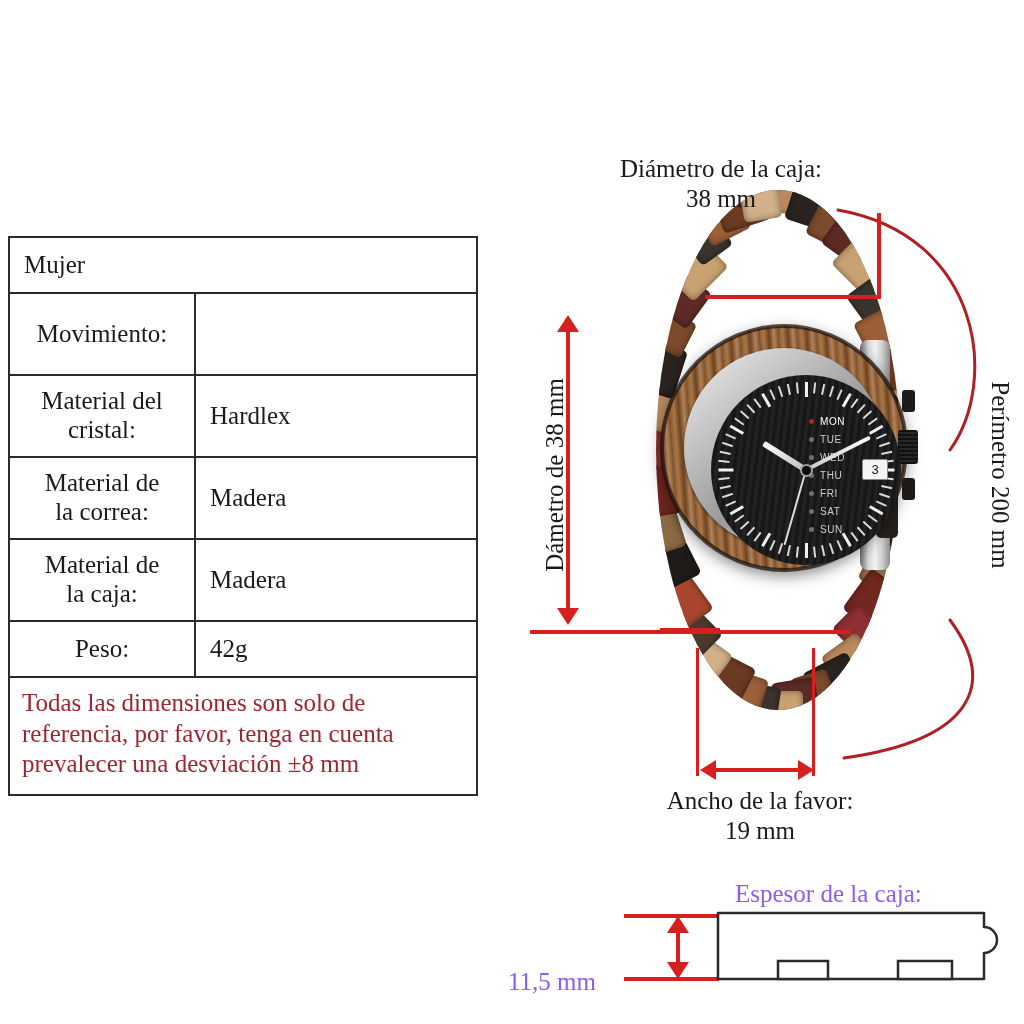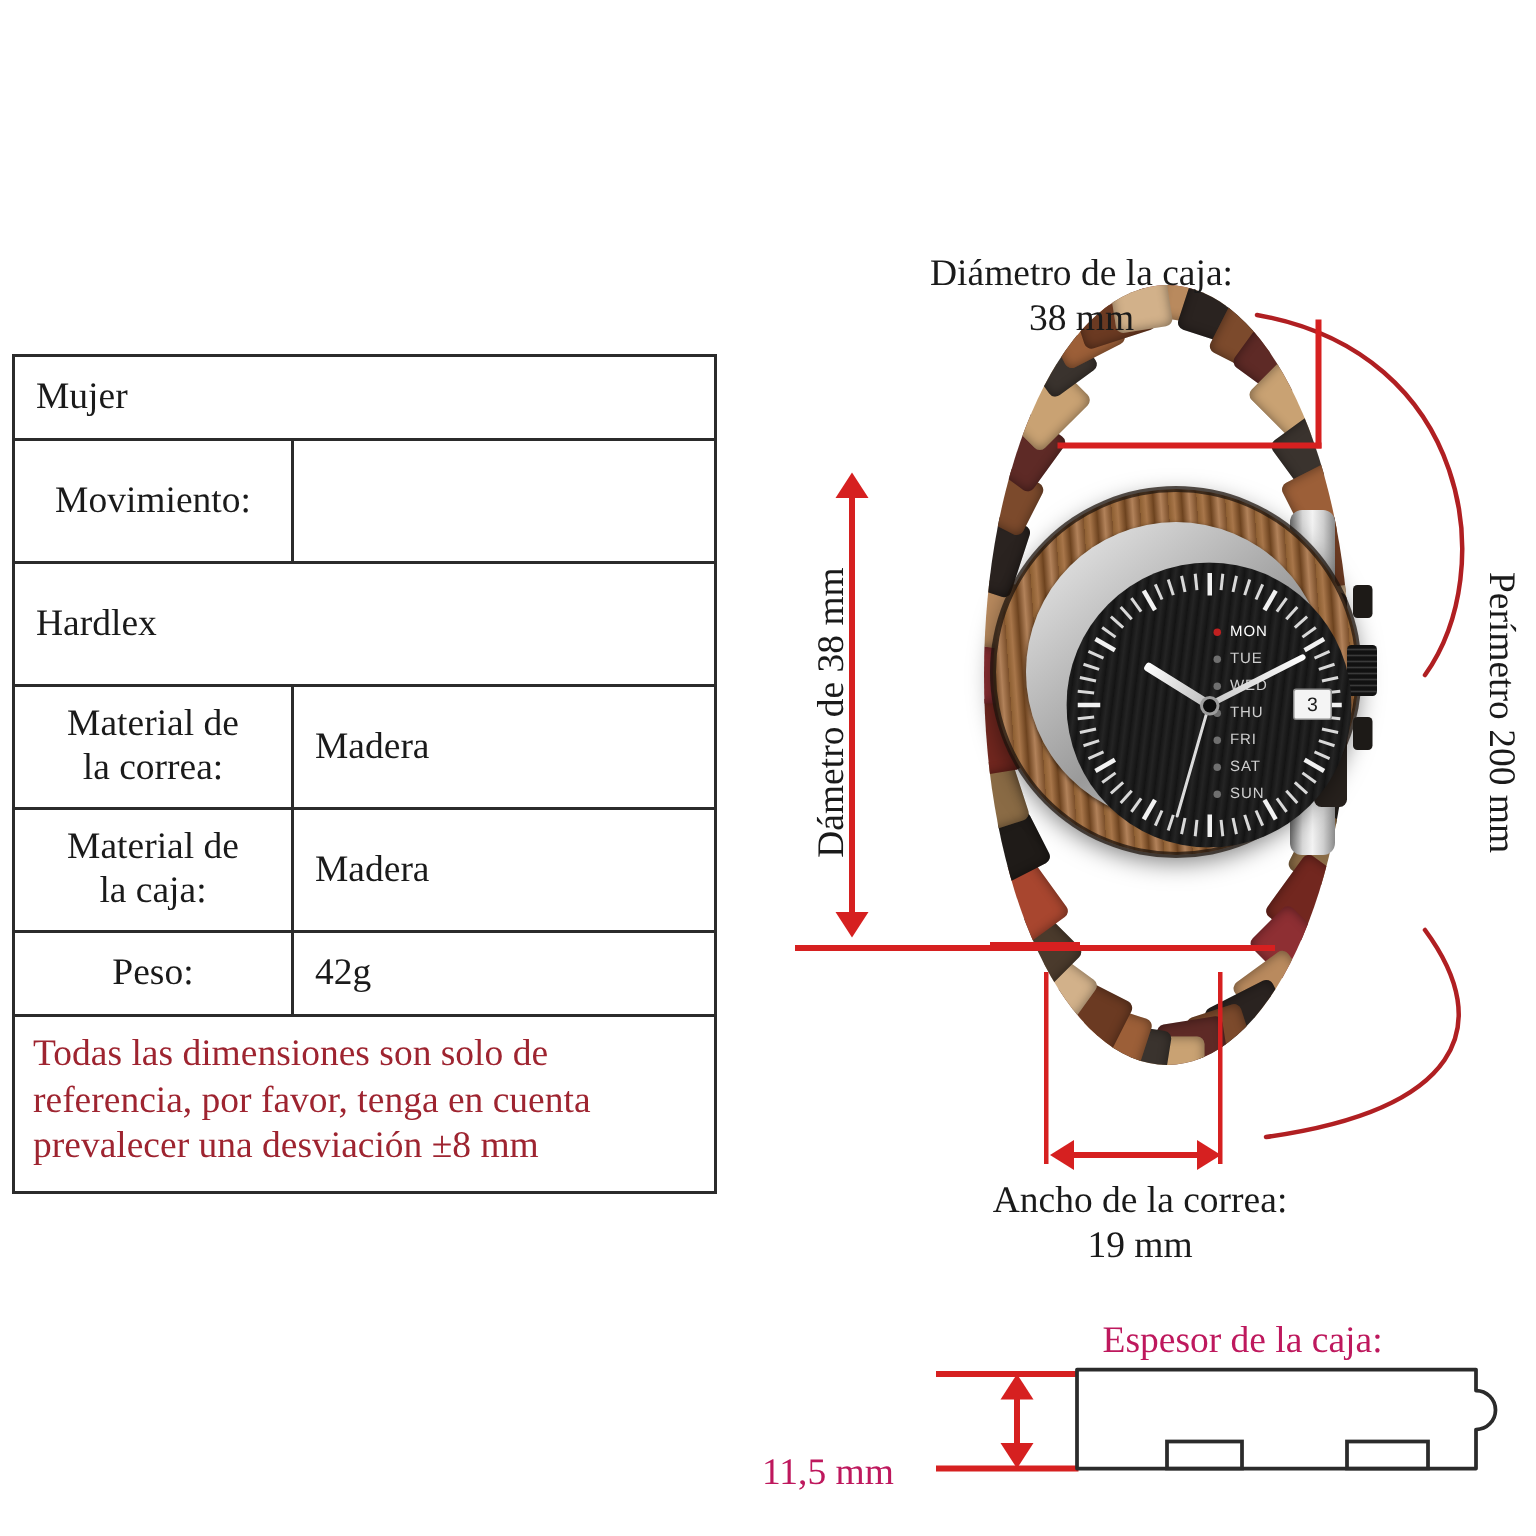--- a/index.html
+++ b/index.html
@@ -258,37 +258,38 @@
   }
   .lbl.center { text-align: center; }
   .lbl-rot-ccw { transform: rotate(-90deg); transform-origin: 50% 50%; }
   .lbl-rot-cw  { transform: rotate(90deg);  transform-origin: 50% 50%; }
 
   
   .thickness-block { position: absolute; left: 0; top: 0; }
   .thk-label {
     position: absolute;
     font-size: 25px;
-    color: #be185d;
+    color: #8b5cf6;
     white-space: nowrap;
   }
   .thk-rule { position: absolute; height: 4px; background: #d62020; }
   .thk-arrowline { position: absolute; width: 4px; background: #d62020; }
 </style>
 </head>
 <body>
 
 <div class="spec-table">
   <div class="spec-row">
     <div class="spec-value">Mujer</div>
   </div>
   <div class="spec-row tall">
     <div class="spec-label">Movimiento:</div>
   </div>
   <div class="spec-row tall">
+    <div class="spec-label">Material del<br>cristal:</div>
     <div class="spec-value">Hardlex</div>
   </div>
   <div class="spec-row tall">
     <div class="spec-label">Material de<br>la correa:</div>
     <div class="spec-value">Madera</div>
   </div>
   <div class="spec-row tall">
     <div class="spec-label">Material de<br>la caja:</div>
     <div class="spec-value">Madera</div>
   </div>
@@ -437,21 +438,21 @@
         </div>
       </div>
     </div>
   </div>
 
   <svg class="ann" style="left:330px; top:180px;" width="190" height="600">
     <path d="M 8 30 C 150 55, 170 200, 120 270" stroke="#b01f22" stroke-width="3" fill="none" stroke-linecap="round"></path>
     <path d="M 120 440 C 168 505, 142 560, 14 578" stroke="#b01f22" stroke-width="3" fill="none" stroke-linecap="round"></path>
   </svg>
 
-  <div class="lbl center" style="left:76px; top:168px; width:290px;">
+  <div class="lbl center" style="left:76px; top:154px; width:290px;">
     <div>Diámetro de la caja:</div>
     <div>38 mm</div>
   </div>
 
   <div class="ln-h ann" style="left:205px; top:295px; width:176px;"></div>
   <div class="ln-v ann" style="left:377px; top:213px; height:86px;"></div>
 
   <div class="ln-h ann" style="left:30px; top:630px; width:320px;"></div>
 
   <div class="ln-v ann" style="left:66px; top:330px; height:280px;"></div>
@@ -466,21 +467,21 @@
     <span>mm</span>
   </div>
 
   <div class="ln-thin-v ann" style="left:196px; top:648px; height:128px;"></div>
   <div class="ln-thin-v ann" style="left:312px; top:648px; height:128px;"></div>
   <div class="ln-h ann" style="left:206px; top:768px; width:100px;"></div>
   <div class="arrow-left ann" style="left:200px; top:760px;"></div>
   <div class="arrow-right ann" style="left:298px; top:760px;"></div>
 
   <div class="lbl center" style="left:115px; top:786px; width:290px;">
-    <div>Ancho de la correa:</div>
+    <div>Ancho de la favor:</div>
     <div>19 mm</div>
   </div>
 
   <div class="ln-h ann" style="left:160px; top:628px; width:60px;"></div>
 </div>
 
 <div class="thickness-block">
 
   <div class="thk-label" style="left:735px; top:880px;">Espesor de  la  caja:</div>
 

